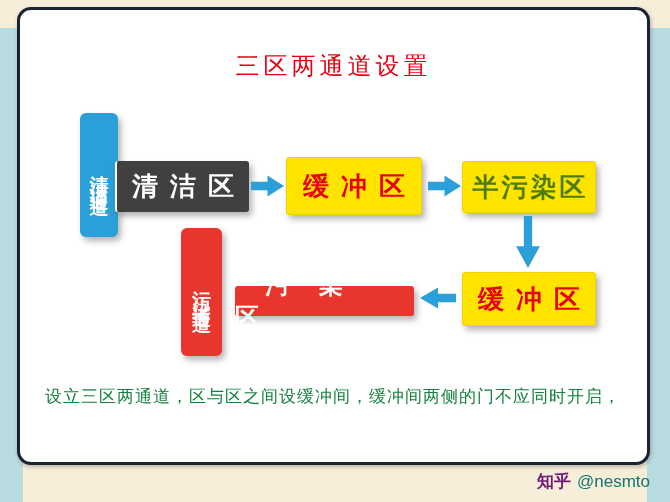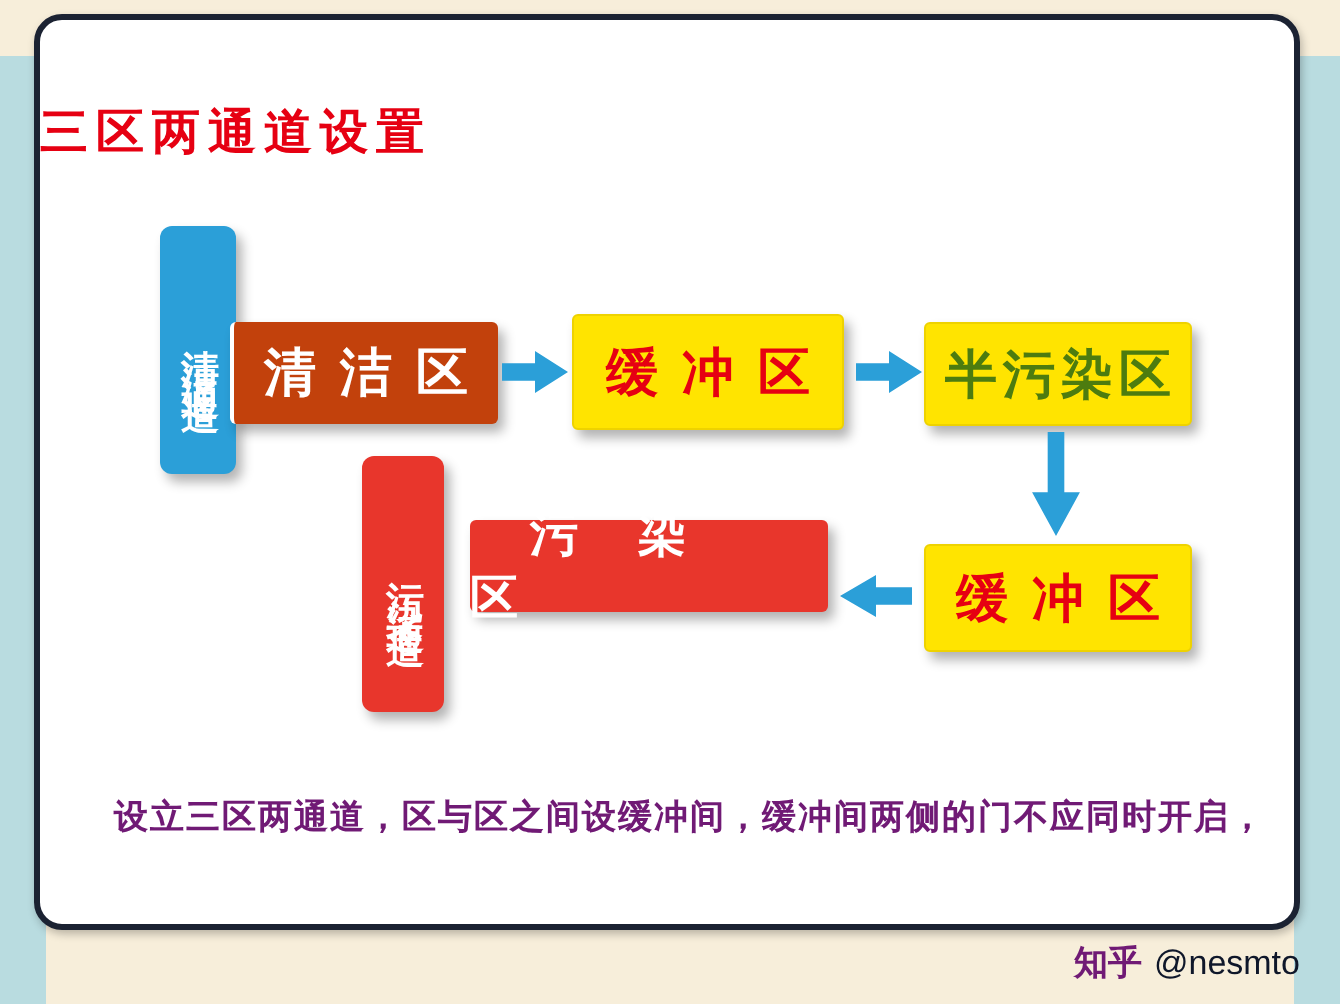--- a/index.html
+++ b/index.html
@@ -16,73 +16,73 @@
   .edge-right{left:647px;}
 
   .card{
     position:absolute;left:17px;top:7px;width:627px;height:452px;
     background:#ffffff;border:3px solid #1b2232;border-radius:14px;
     box-shadow:1px 2px 4px rgba(0,0,0,.25);
   }
 
   .title{
     position:absolute;top:40px;left:0;width:100%;
-    color:#e60012;font-weight:bold;
+    text-align:center;color:#e60012;font-weight:normal;
     font-size:24px;letter-spacing:4px;
   }
 
   .vbox{
     position:absolute;display:flex;align-items:center;justify-content:center;
     border-radius:6px;box-shadow:3px 4px 6px rgba(0,0,0,.3);
   }
   .vtext{
     writing-mode:vertical-rl;text-orientation:upright;
     color:#ffffff;font-weight:bold;font-size:19px;letter-spacing:8px;
   }
   .vbox-clean{left:60px;top:103px;width:38px;height:124px;background:#2b9fd8;}
   .vbox-contaminated{left:161px;top:218px;width:41px;height:128px;background:#e8362c;}
 
   .zone{
     position:absolute;display:flex;align-items:center;justify-content:center;
     font-weight:bold;box-shadow:3px 4px 6px rgba(0,0,0,.3);border-radius:3px;
   }
   .zone span{display:block;}
-  .zone-clean{left:95px;top:151px;width:132px;height:51px;background:#c2410c;border-left:2px solid #ffffff;}
+  .zone-clean{left:95px;top:151px;width:132px;height:51px;background:#404040;border-left:2px solid #ffffff;}
   .zone-clean span{color:#ffffff;font-size:26px;letter-spacing:12px;text-indent:12px;}
   .zone-buffer-top{left:266px;top:147px;width:134px;height:56px;background:#ffe400;border:1px solid #eed200;}
   .zone-buffer-top span{color:#e60012;font-size:26px;letter-spacing:12px;text-indent:12px;}
   .zone-semi{left:442px;top:151px;width:132px;height:50px;background:#ffe400;border:1px solid #eed200;}
   .zone-semi span{color:#4d7c0f;font-size:26px;letter-spacing:3px;text-indent:3px;}
   .zone-buffer-bottom{left:442px;top:262px;width:132px;height:52px;background:#ffe400;border:1px solid #eed200;}
   .zone-buffer-bottom span{color:#e60012;font-size:26px;letter-spacing:12px;text-indent:12px;}
-  .zone-contaminated{left:215px;top:250px;width:179px;height:46px;background:#e8362c;}
+  .zone-contaminated{left:215px;top:276px;width:179px;height:30px;background:#e8362c;}
   .zone-contaminated span{color:#ffffff;font-size:24px;letter-spacing:30px;text-indent:30px;}
 
   .arrow{position:absolute;background:#2b9fd8;}
   .arrow-r1{left:231px;top:164px;width:33px;height:24px;
     clip-path:polygon(0% 32%,50% 32%,50% 6%,100% 50%,50% 94%,50% 68%,0% 68%);}
   .arrow-r2{left:408px;top:164px;width:33px;height:24px;
     clip-path:polygon(0% 32%,50% 32%,50% 6%,100% 50%,50% 94%,50% 68%,0% 68%);}
   .arrow-down{left:495px;top:206px;width:26px;height:52px;
     clip-path:polygon(34% 0%,66% 0%,66% 58%,96% 58%,50% 100%,4% 58%,34% 58%);}
   .arrow-left{left:400px;top:276px;width:36px;height:24px;
     clip-path:polygon(100% 32%,50% 32%,50% 6%,0% 50%,50% 94%,50% 68%,100% 68%);}
 
   .note{
     position:absolute;left:25px;top:372px;width:596px;
     font-family:"Liberation Serif", serif;
-    color:#701a75;font-size:17px;line-height:30px;letter-spacing:1px;margin:12px;font-weight:bold;
+    color:#15803d;font-size:17px;line-height:30px;letter-spacing:1px;margin:0;
   }
 
   .watermark{
     position:absolute;right:20px;top:470px;
     font-size:17px;color:#8a9aa0;
   }
   .watermark .brand{font-weight:bold;color:#701a75;margin-right:6px;}
-  .watermark .handle{color:#0f172a;}
+  .watermark .handle{color:#0f766e;}
 </style>
 </head>
 <body>
 
 <div class="stage">
 
   <div class="edge edge-left"></div>
   <div class="edge edge-right"></div>
 
   <div class="card">

